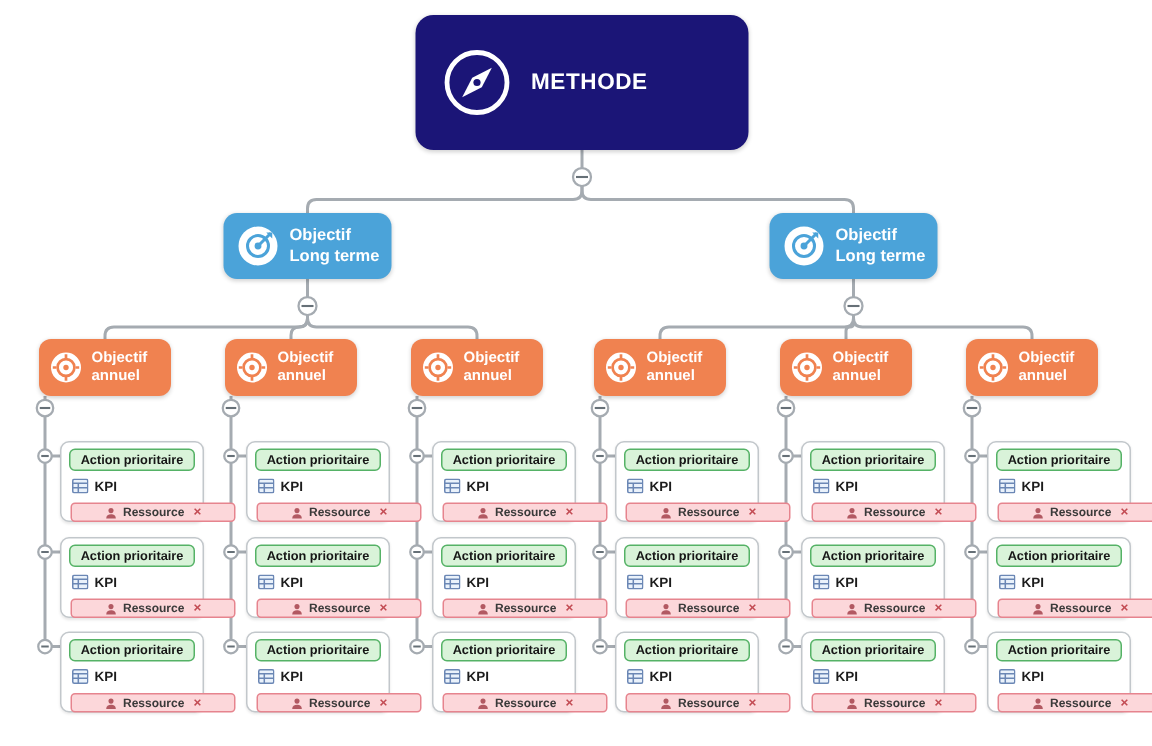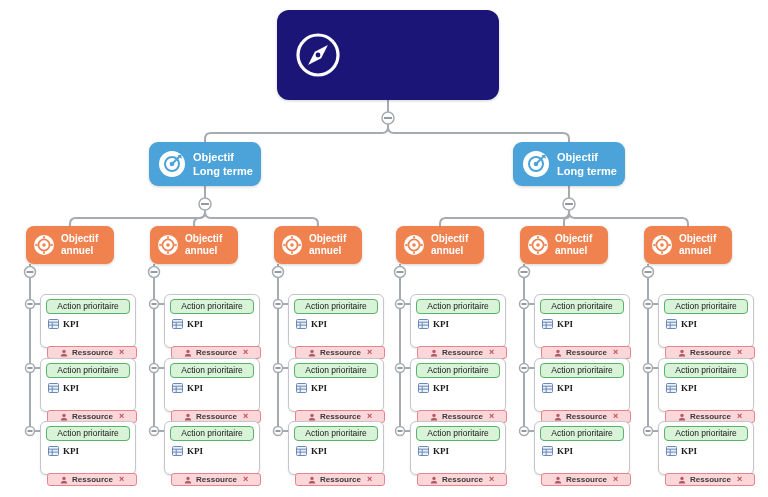--- a/index.html
+++ b/index.html
@@ -23,31 +23,31 @@
   .label { display:flex; flex-direction:column; }
   .circle-icon { flex:0 0 auto; display:block; line-height:0; }
 
   .card {
     position:absolute; width:96px; height:54px; background:#ffffff;
     border:1px solid #c2c7cb; border-radius:6px; padding:4px 5px;
     box-shadow:0 1px 2px rgba(0,0,0,.10);
   }
   .card-header {
     background:var(--action-header-bg); border:1px solid var(--action-header-border);
-    border-radius:4px; font-size:8.5px; font-weight:normal; color:#161616;
+    border-radius:4px; font-size:8.5px; font-weight:bold; color:#161616;
     text-align:center; height:15px; line-height:13px; overflow:hidden; white-space:nowrap;
   }
   .kpi-row {
     display:flex; align-items:center; gap:4px; margin-top:4px; padding-left:2px;
-    font-size:9px; font-weight:bold; color:#1c1c1c; height:12px;font-family:Liberation Serif, serif;
+    font-size:9px; font-weight:bold; color:#1c1c1c; height:12px;
   }
   .resource-badge {
-    display:inline-flex; align-items:center; gap:4px; margin-top:16px; margin-left:1px;
+    display:inline-flex; align-items:center; gap:4px; margin-top:5px; margin-left:1px;
     background:var(--resource-bg); border:1px solid var(--resource-border);
-    border-radius:3px; padding:1px 12px; font-size:8px; font-weight:bold; color:#3a3a3a;
+    border-radius:3px; padding:1px 22px; font-size:8px; font-weight:bold; color:#3a3a3a;
   }
   .remove { color:#c24a52; font-weight:bold; font-size:9px; margin-left:2px; line-height:1; }
 </style>
 </head>
 <body>
 
 <div class="canvas" id="canvas" style="--root-bg: #1b1577; --long-term-bg: #4ba3d9; --annual-bg: #f08250; --action-header-bg: #d9f3d9; --action-header-border: #55b266; --resource-bg: #fcd7da; --resource-border: #e6848e; --connector: #a5abb1;">
 
   <svg id="connectors">
       <g>
@@ -207,20 +207,21 @@
     <span class="circle-icon">
       <svg width="46" height="46" viewBox="0 0 46 46" aria-hidden="true">
         <circle cx="23" cy="23" r="20" fill="none" stroke="#ffffff" stroke-width="3.2"></circle>
         <g transform="rotate(45 23 23)">
           <polygon points="23,9 27.5,23 23,37 18.5,23" fill="#ffffff"></polygon>
         </g>
         <circle cx="23" cy="23" r="2.4" fill="var(--root-bg)"></circle>
       </svg>
     </span>
     <span class="label">
+      <span>METHODE</span>
     </span>
   </div>
 
 <div class="node blue" style="left: 149px; top: 142px;">
       <span class="circle-icon">
         <svg width="28" height="28" viewBox="0 0 28 28" aria-hidden="true">
           <circle cx="14" cy="14" r="13" fill="#ffffff"></circle>
           <circle cx="14" cy="14" r="7" fill="none" stroke="var(--long-term-bg)" stroke-width="2"></circle>
           <circle cx="14" cy="14" r="2.3" fill="var(--long-term-bg)"></circle>
           <line x1="15" y1="13" x2="22.5" y2="5.5" stroke="var(--long-term-bg)" stroke-width="2"></line>

